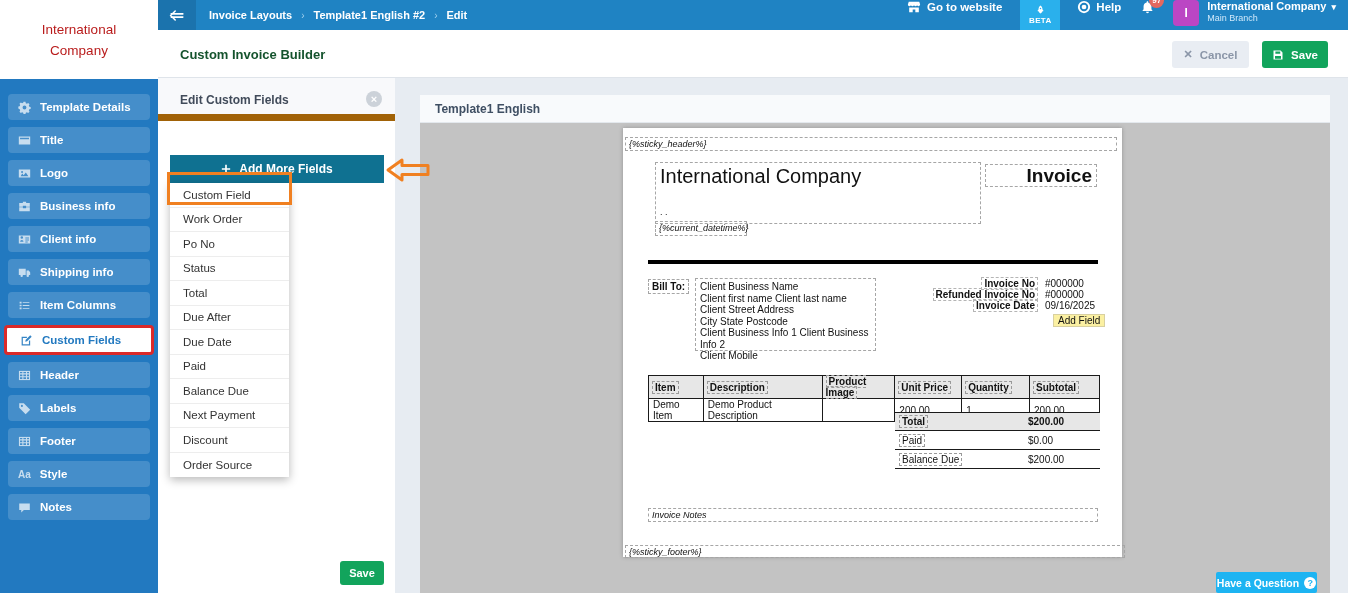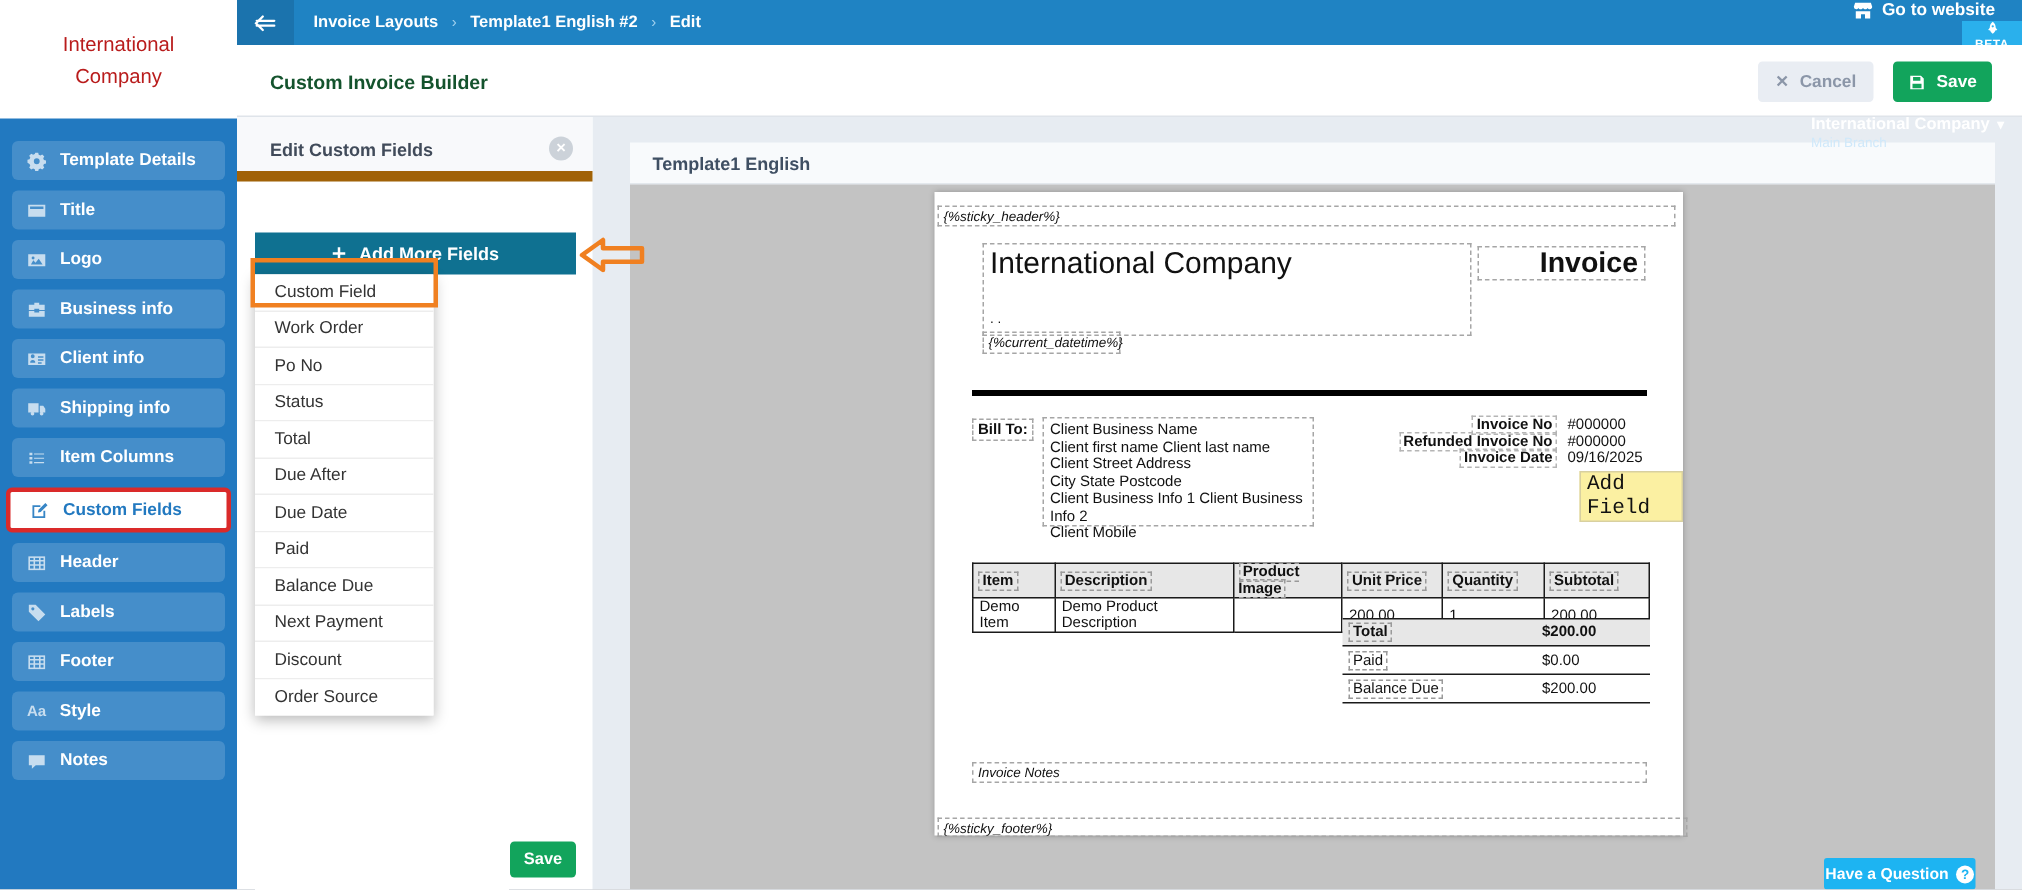--- a/index.html
+++ b/index.html
@@ -17,21 +17,21 @@
   .nav-item.active { background:#fff; color:var(--c-sidebar,#2279c0); border:3px solid var(--c-active_red,#da2a2a); margin:0 4px 7px; height:30px; padding:0 13px; }
   .nav-item.active .ic { opacity:.9; }
 
   
   .topbar { position:absolute; left:158px; top:0; width:1190px; height:30px; background:var(--c-topbar,#1f83c3); display:flex; align-items:center; color:#fff; z-index:2; }
   .collapse { width:38px; height:30px; background:#1b73ad; display:flex; align-items:center; justify-content:center; cursor:pointer; flex:0 0 auto; }
   .collapse svg { width:18px; height:13px; }
   .crumbs { margin-left:13px; display:flex; align-items:center; gap:9px; font-size:11px; font-weight:700; }
   .crumb { cursor:pointer; }
   .crumb-sep { color:#9fd0ee; font-weight:400; font-size:10px; }
-  .top-right { margin-left:auto; display:flex; align-items:flex-end; height:30px;flex-direction:column; }
+  .top-right { margin-left:auto; display:flex; align-items:flex-start; height:30px; }
   .ic svg { display:block; }
   .gtw { display:flex; align-items:center; gap:6px; font-size:11.5px; font-weight:700; margin-right:18px; cursor:pointer; }
   .gtw .ic svg { width:14px; height:14px; }
   .beta { width:40px; height:30px; background:var(--c-beta_blue,#2ab0ec); display:flex; flex-direction:column; align-items:center; justify-content:center; font-size:8px; font-weight:700; letter-spacing:.4px; cursor:pointer; }
   .beta .ic svg { width:11px; height:11px; }
   .help { display:flex; align-items:center; gap:5px; margin:0 19px 0 17px; font-size:11.5px; font-weight:700; cursor:pointer; }
   .help .ic svg { width:14px; height:14px; }
   .bell { position:relative; margin-right:18px; cursor:pointer; }
   .bell .ic svg { width:15px; height:15px; }
   .bell-badge { position:absolute; top:-7px; right:-9px; min-width:15px; height:15px; border-radius:50%; background:var(--c-badge_red,#e4685f); color:#fff; font-size:8px; font-weight:700; display:flex; align-items:center; justify-content:center; }
@@ -78,21 +78,21 @@
   .inv-datetime { left:32px; top:93px; width:92px; height:15px; }
   .inv-title { left:362px; top:36px; width:112px; height:23px; font-size:19px; font-weight:700; text-align:right; padding-right:4px; }
   .inv-hr { position:absolute; left:25px; top:132px; width:450px; height:4px; background:#000; }
   .inv-billto { left:25px; top:151px; font-size:10px; font-weight:700; padding:1px 3px; }
   .inv-client { left:72px; top:150px; width:181px; height:73px; font-size:10px; line-height:11.5px; padding:2px 4px; }
   .inv-meta { position:absolute; left:253px; top:150px; width:224px; }
   .meta-row { display:flex; height:11px; align-items:center; font-size:10px; }
   .meta-label { width:162px; text-align:right; }
   .meta-label span { font-weight:700; border:1px dashed #b5b5b5; padding:0 2px; }
   .meta-value { margin-left:7px; }
-  .inv-addfield { position:absolute; left:430px; top:186px; font-size:14px; background:#fbf0a2; border:1px solid #d8d0a0; padding:0 4px; cursor:pointer;font-family:Liberation Mono, monospace; }
+  .inv-addfield { position:absolute; left:430px; top:186px; font-size:10px; background:#fbf0a2; border:1px solid #d8d0a0; padding:0 4px; cursor:pointer; }
   .inv-table { position:absolute; left:25px; top:247px; width:452px; border-collapse:collapse; font-size:10px; }
   .inv-table th { background:#e7e7e7; border:1px solid #1a1a1a; height:17px; text-align:left; padding:0 3px; font-size:10px; }
   .inv-table th span { border:1px dashed #9a9a9a; padding:0 2px; font-weight:700; }
   .inv-table td { border:1px solid #1a1a1a; height:18px; padding:0 4px; }
   .inv-totals { position:absolute; left:272px; top:284px; width:205px; font-size:10px; }
   .tot-row { display:flex; align-items:center; height:19px; border-bottom:1.5px solid #1a1a1a; }
   .tot-row.first { border-top:1.5px solid #1a1a1a; background:#e7e7e7; }
   .tot-label { flex:0 0 133px; padding-left:4px; }
   .tot-label span { border:1px dashed #9a9a9a; padding:0 2px; }
   .tot-row.first .tot-label span, .tot-row.first .tot-value { font-weight:700; }

